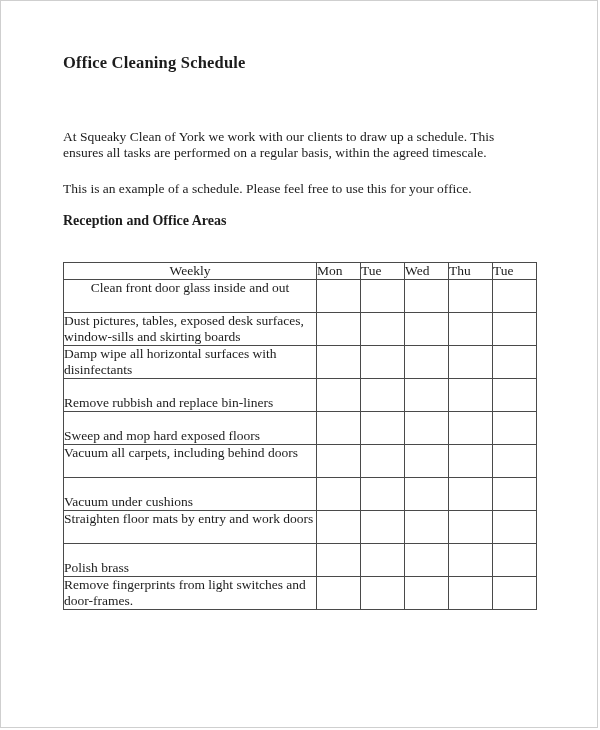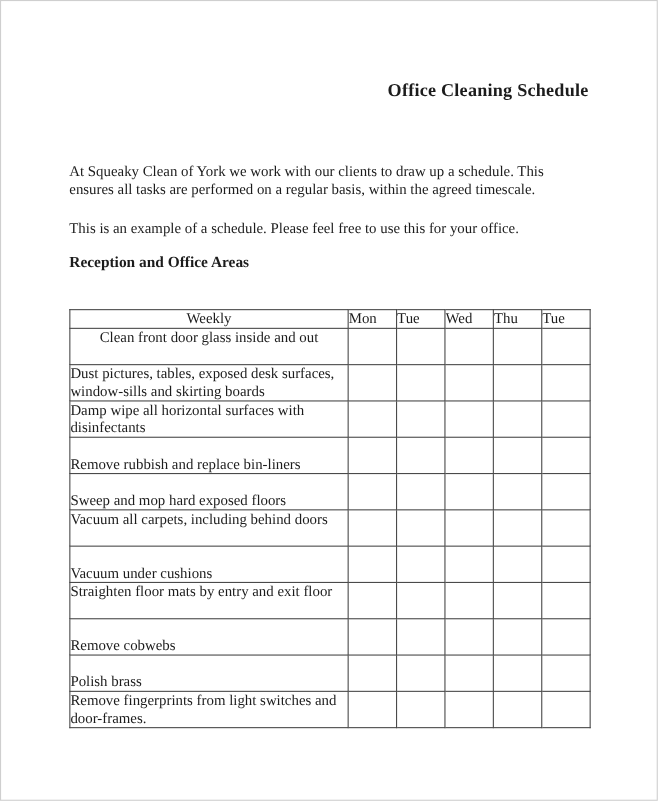--- a/index.html
+++ b/index.html
@@ -15,25 +15,25 @@
     border: 1px solid #cfcfcf;
     box-sizing: border-box;
     background: #ffffff;
     overflow: hidden;
   }
   .content {
     padding: 0 62px;
   }
   .doc-title {
     margin: 0;
-    padding-top: 71px;
+    padding-top: 52px;
     font-size: 16.5px;
     line-height: 20px;
     font-weight: bold;
-    text-align: right;
+    text-align: left;
     letter-spacing: 0.2px;
   }
   .para {
     margin: 0;
     font-size: 13.5px;
     line-height: 16px;
     width: 473px;
   }
   .para-1 { margin-top: 56px; font-family: Liberation Serif, serif; }
   .para-2 { margin-top: 20px; }
@@ -157,29 +157,21 @@
           </tr>
           <tr>
             <td class="task-cell align-left valign-bottom">Vacuum under cushions</td>
             <td class="day-cell"></td>
             <td class="day-cell"></td>
             <td class="day-cell"></td>
             <td class="day-cell"></td>
             <td class="day-cell"></td>
           </tr>
           <tr>
-            <td class="task-cell align-left valign-top">Straighten floor mats by entry and exit floor</td>
-            <td class="day-cell"></td>
-            <td class="day-cell"></td>
-            <td class="day-cell"></td>
-            <td class="day-cell"></td>
-            <td class="day-cell"></td>
-          </tr>
-          <tr>
-            <td class="task-cell align-left valign-bottom">Remove cobwebs</td>
+            <td class="task-cell align-left valign-top">Straighten floor mats by entry and work doors</td>
             <td class="day-cell"></td>
             <td class="day-cell"></td>
             <td class="day-cell"></td>
             <td class="day-cell"></td>
             <td class="day-cell"></td>
           </tr>
           <tr>
             <td class="task-cell align-left valign-bottom">Polish brass</td>
             <td class="day-cell"></td>
             <td class="day-cell"></td>

